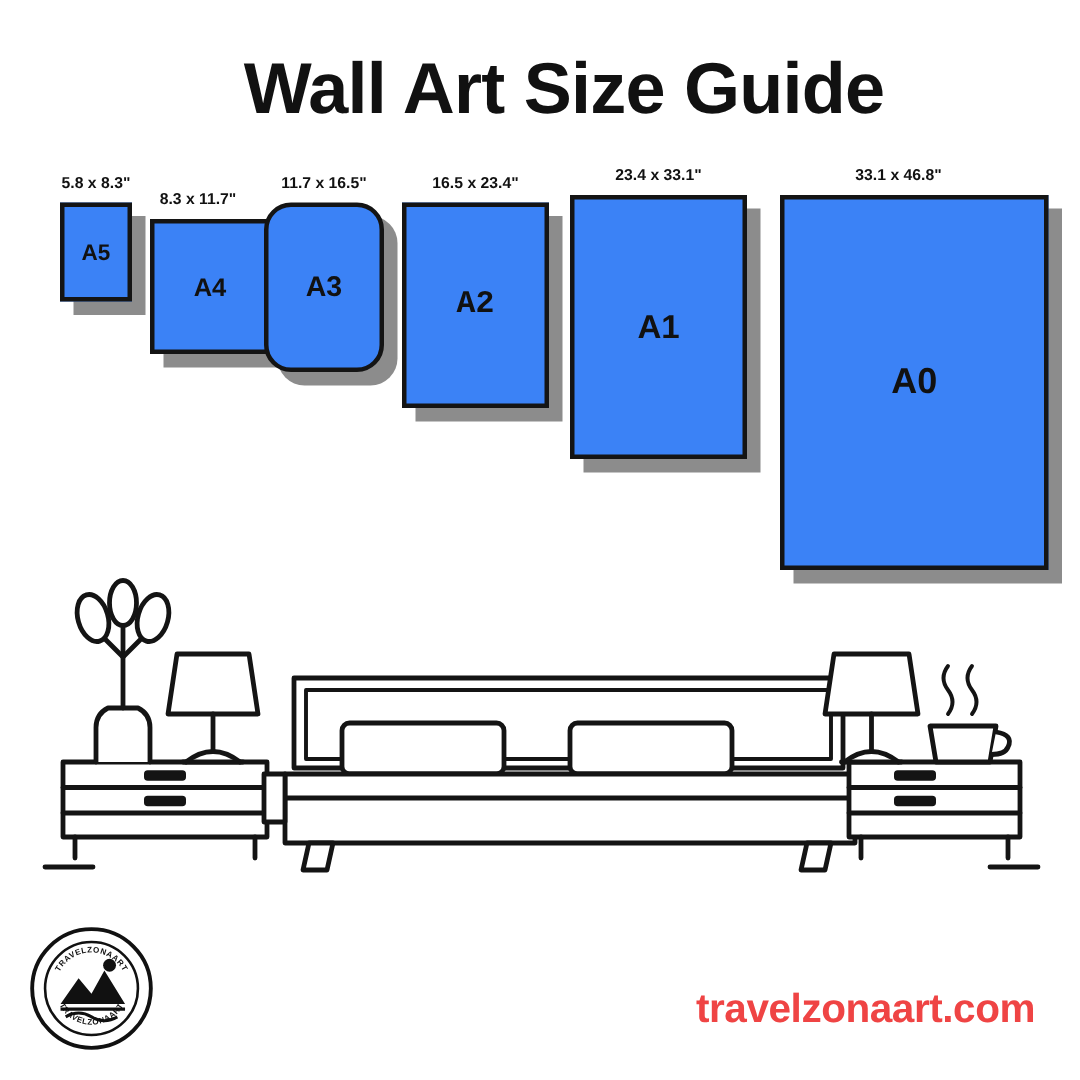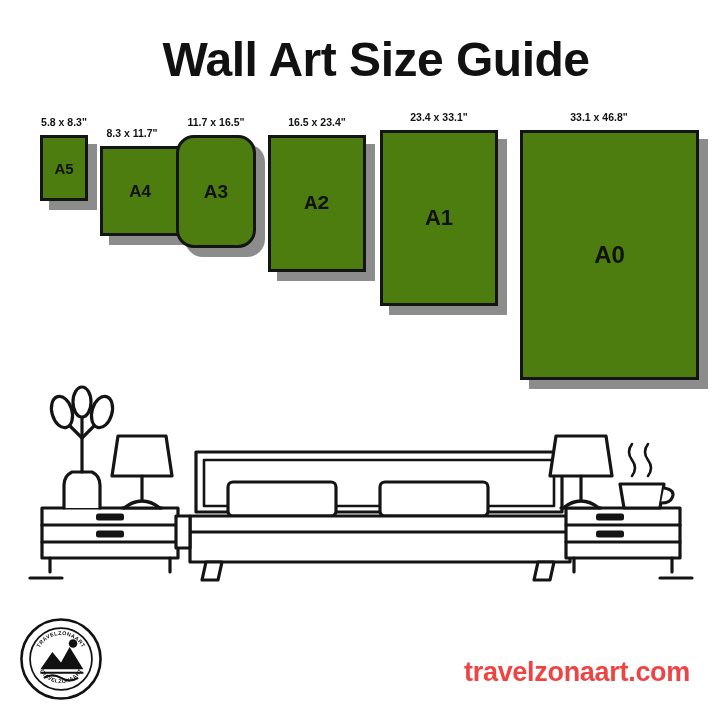--- a/index.html
+++ b/index.html
@@ -39,21 +39,21 @@
   #posters {
     position: absolute;
     left: 0;
     top: 0;
     width: 720px;
     height: 400px;
   }
   .poster {
     position: absolute;
     box-sizing: border-box;
-    background: #4d7c0f;
+    background: #3b82f6;
     border: 3px solid #141414;
     box-shadow: 9px 9px 0 0 #8c8c8c;
     display: flex;
     align-items: center;
     justify-content: center;
   }
   .poster-label {
     font-weight: bold;
     color: #111111;
     line-height: 1;

